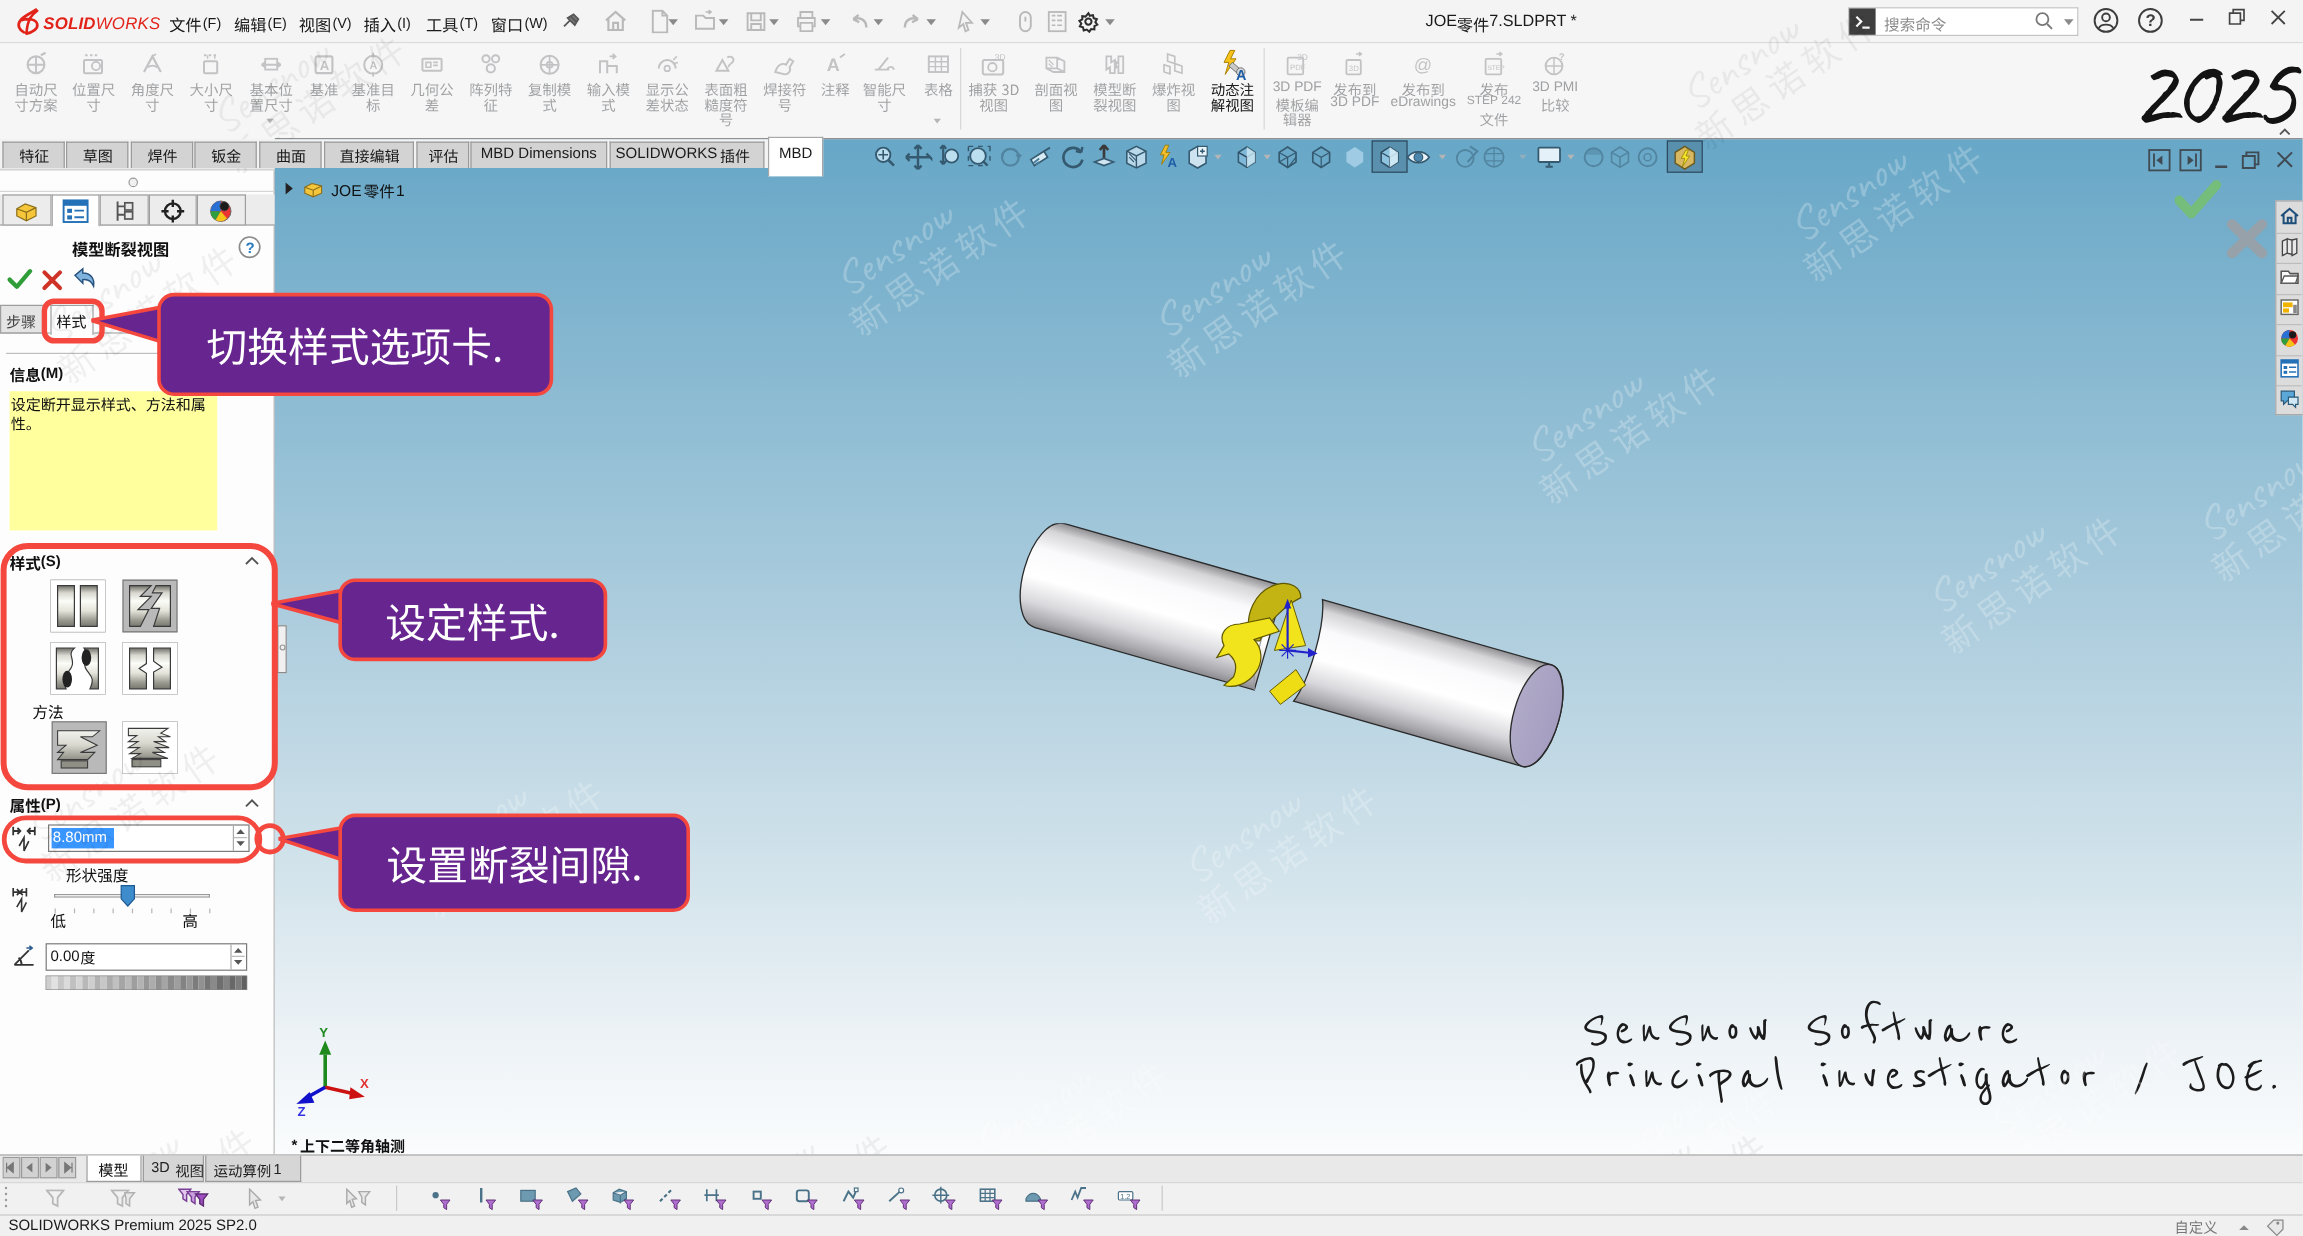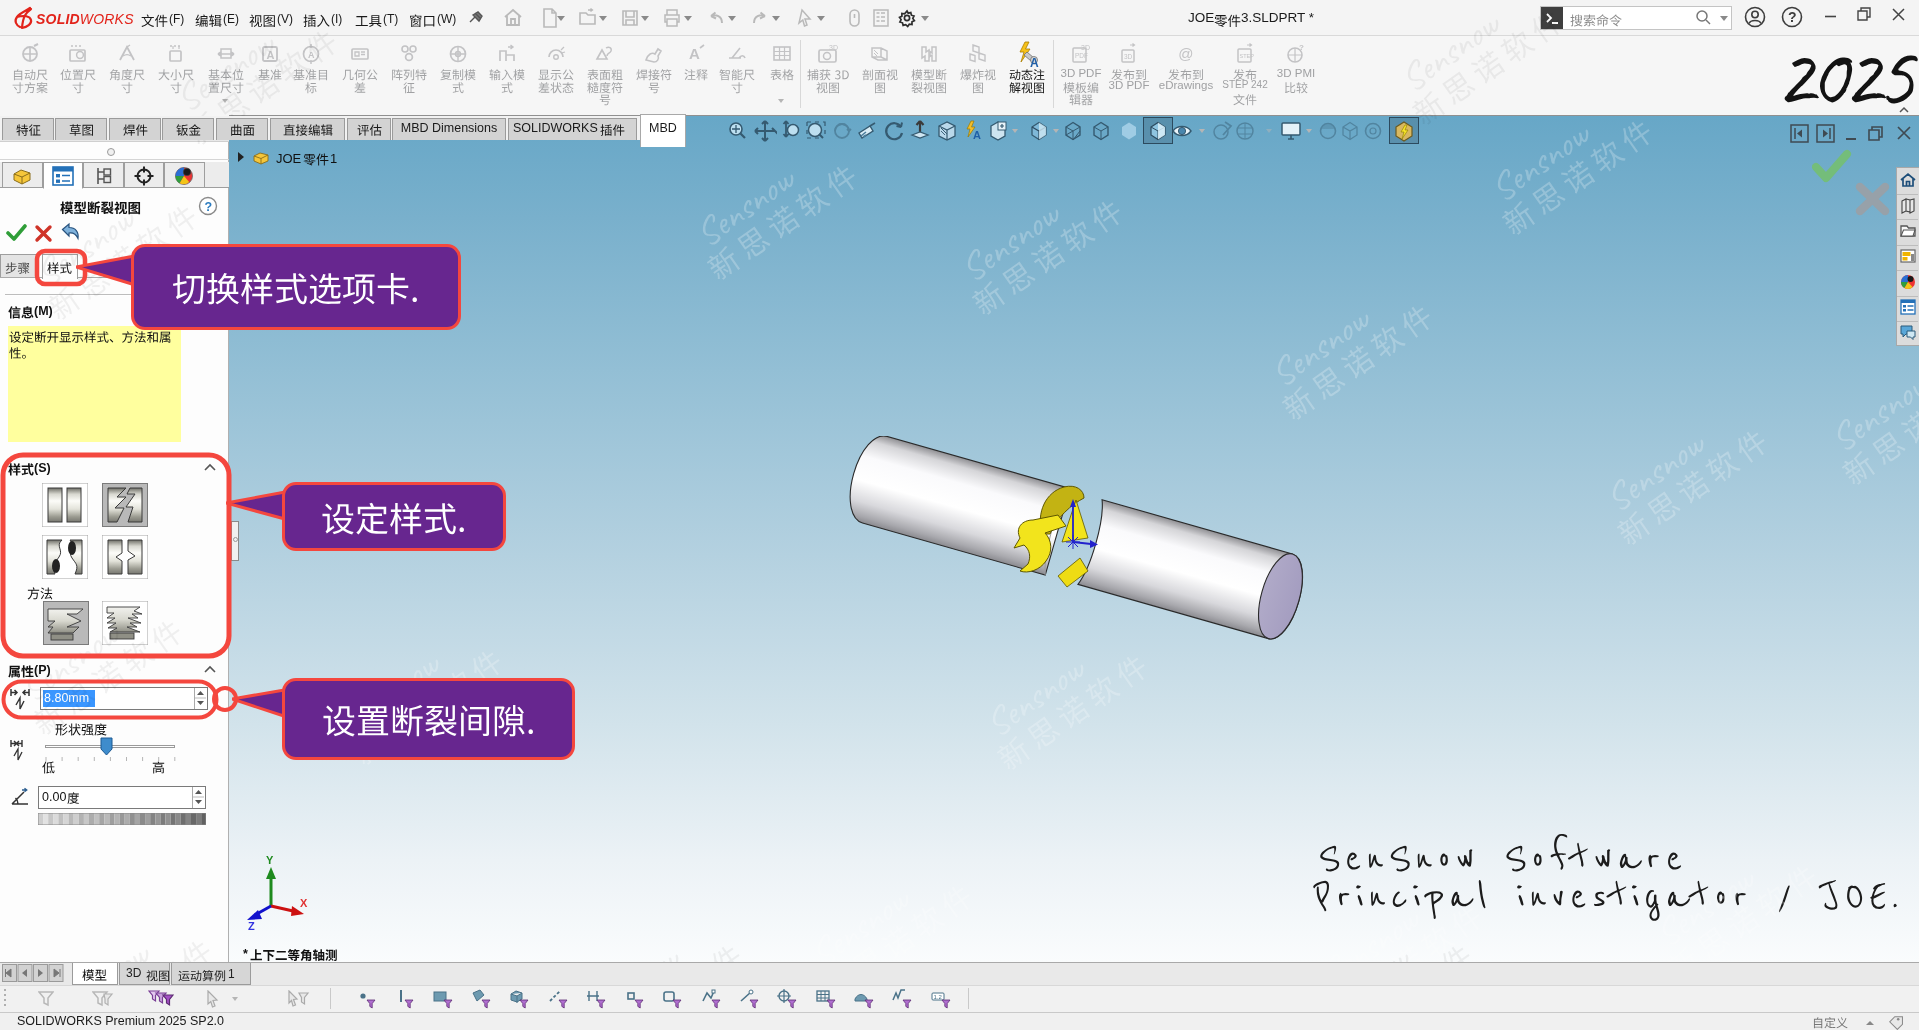--- a/index.html
+++ b/index.html
@@ -292,21 +292,21 @@
       <circle cx="10" cy="10" r="2.6" stroke="#2e2e2e" fill="none" stroke-width="1.7"></circle>
     </svg>
     <div class="dd" style="left:921px;top:16px"></div>
     <div class="abs" style="left:1188px;top:10px;font-size:13.5px;color:#1a1a1a">JOE</div>
     <svg class="t" style="left:1213.5px;top:10.5px;" width="30" height="20">
       <g fill="#1a1a1a" transform="translate(0,14.9175) scale(0.0135,-0.0135)">
         <use href="#q12" x="0"></use>
         <use href="#q1" x="1000"></use>
       </g>
     </svg>
-    <div class="abs" style="left:1241px;top:10px;font-size:13.5px;color:#1a1a1a">3.SLDPRT *</div>
+    <div class="abs" style="left:1241px;top:10px;font-size:13.5px;color:#1a1a1a">7.SLDPRT *</div>
     <div class="abs" style="left:1540px;top:6px;width:192px;height:24px;background:#fff;border:1px solid #c4c4c4"></div>
     <div class="abs" style="left:1541px;top:7px;width:22px;height:22px;background:#3f3f3f"></div>
     <svg class="abs" style="left:1542px;top:8px" width="20" height="20">
       <path d="M5 6 l4 4 l-4 4 M10 15 h6" stroke="#fff" fill="none" stroke-width="1.8"></path>
     </svg>
     <svg class="t" style="left:1570px;top:11px;" width="55" height="19">
       <g fill="#8a8a8a" transform="translate(0,14.365) scale(0.013,-0.013)">
         <use href="#q13" x="0"></use>
         <use href="#q14" x="1000"></use>
         <use href="#q15" x="2000"></use>
@@ -2104,21 +2104,21 @@
     <g transform="translate(2,1)">
       <rect x="1" y="4" width="12" height="7" rx="1" fill="#fff" stroke="#4a7288"></rect>
       <text x="2.5" y="10" font-size="6" fill="#4a7288">1.2</text>
     </g>
     <g transform="translate(13,12)">
       <path d="M0 0 H8 L5.2 3.6 V8 L2.8 6.4 V3.6 Z" fill="#b06ed0" stroke="#5d2c73" stroke-width="0.8"></path>
     </g>
   </svg>
 <div class="sep" style="left:968px;top:988px;height:21px;background:#c9c9c9"></div>
 <div class="sbar"></div>
-<div class="abs" style="left:17px;top:1014px;font-size:12.5px;color:#1a1a1a">SOLIDWORKS Premium 2025 SP2.0</div>
+<div class="abs" style="left:7px;top:1014px;font-size:12.5px;color:#1a1a1a">SOLIDWORKS Premium 2025 SP2.0</div>
 <svg class="t" style="left:1812px;top:1014px;" width="39" height="18">
     <g fill="#777" transform="translate(0,13.26) scale(0.012,-0.012)">
       <use href="#q17" x="0"></use>
       <use href="#q104" x="1000"></use>
       <use href="#q162" x="2000"></use>
     </g>
   </svg>
 <svg class="abs" style="left:1864px;top:1019px" width="12" height="8">
     <path d="M2 6 L6 2 L10 6 Z" fill="#888"></path>
   </svg>

